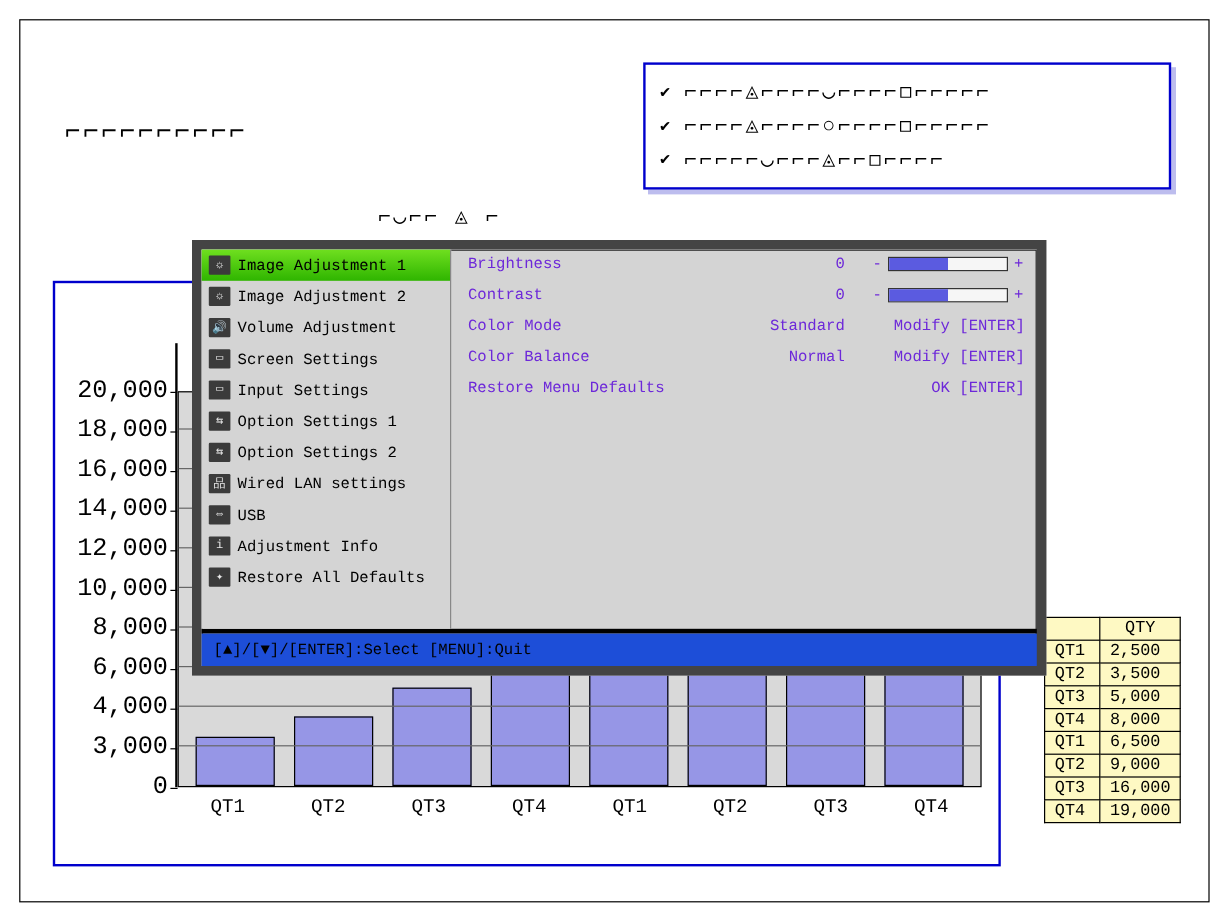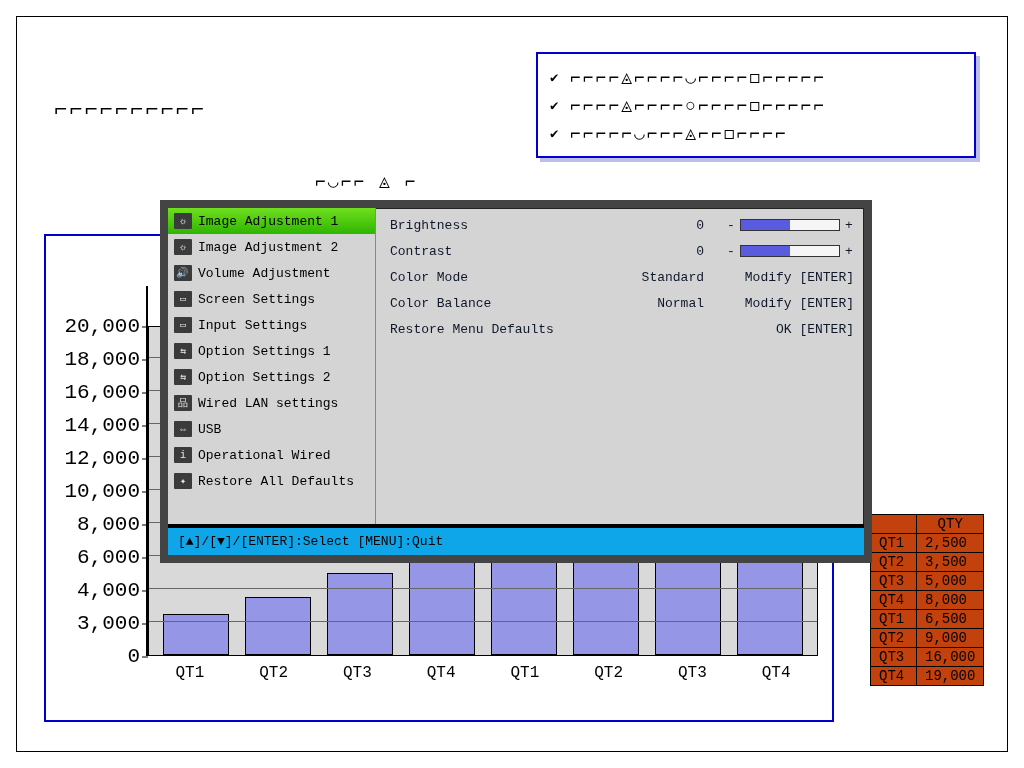--- a/index.html
+++ b/index.html
@@ -105,21 +105,21 @@
     display: flex; justify-content: space-around;
     font-size: 16px;
   }
 
   
   .data-table {
     position: absolute;
     left: 870px; top: 514px;
     border-collapse: collapse;
     font-size: 14px;
-    background: #c2410c;
+    background: #fef9c3;
   }
   .data-table th, .data-table td {
     border: 1px solid #000;
     padding: 1px 8px;
     min-width: 46px;
   }
   .data-table th { font-weight: normal; }
   .data-table td { text-align: left; }
   .data-table td.lbl { text-align: left; }
 
@@ -161,22 +161,22 @@
     display: inline-flex; align-items: center; justify-content: center;
     font-size: 10px; color: #e8e8e8;
     border-radius: 1px;
   }
   
   .osd-pane {
     flex: 1;
     padding: 4px 10px 4px 14px;
   }
   .osd-row {
-    display: flex; align-items: center; height: 26px;
-    color: #0f172a;
+    display: flex; align-items: flex-start; height: 26px;
+    color: #6d28d9;
   }
   .osd-row .lbl { flex: 1; }
   .osd-row .val { width: 100px; text-align: right; padding-right: 10px; }
   .osd-row .act { width: 140px; text-align: right; white-space: nowrap; }
   .slider {
     display: inline-flex; align-items: center; gap: 4px;
     width: 140px; justify-content: flex-end;
   }
   .slider .minus, .slider .plus { width: 10px; text-align: center; }
   .slider .track {
@@ -186,21 +186,21 @@
     position: relative;
   }
   .slider .fill {
     position: absolute; left: 0; top: 0; bottom: 0;
     background: #5b5be0;
   }
   
   .osd-hint {
     padding: 6px 10px;
     color: #000;
-    background: #0ea5e9;
+    background: #1d4ed8;
   }
 </style>
 </head>
 <body>
 
 <div class="outer-frame"></div>
 
 <div class="glyph-row-1">⌐⌐⌐⌐⌐⌐⌐⌐⌐⌐</div>
 <div class="glyph-row-2">⌐◡⌐⌐ ◬ ⌐</div>
 
@@ -345,21 +345,21 @@
         <div class="osd-item">
           <span class="osd-icon">品</span>
           <span>Wired LAN settings</span>
         </div>
         <div class="osd-item">
           <span class="osd-icon">⇔</span>
           <span>USB</span>
         </div>
         <div class="osd-item">
           <span class="osd-icon">i</span>
-          <span>Operational Wired</span>
+          <span>Adjustment Info</span>
         </div>
         <div class="osd-item">
           <span class="osd-icon">✦</span>
           <span>Restore All Defaults</span>
         </div>
       </div>
     <div class="osd-pane">
 
       <div class="osd-row">
         <span class="lbl">Brightness</span>

